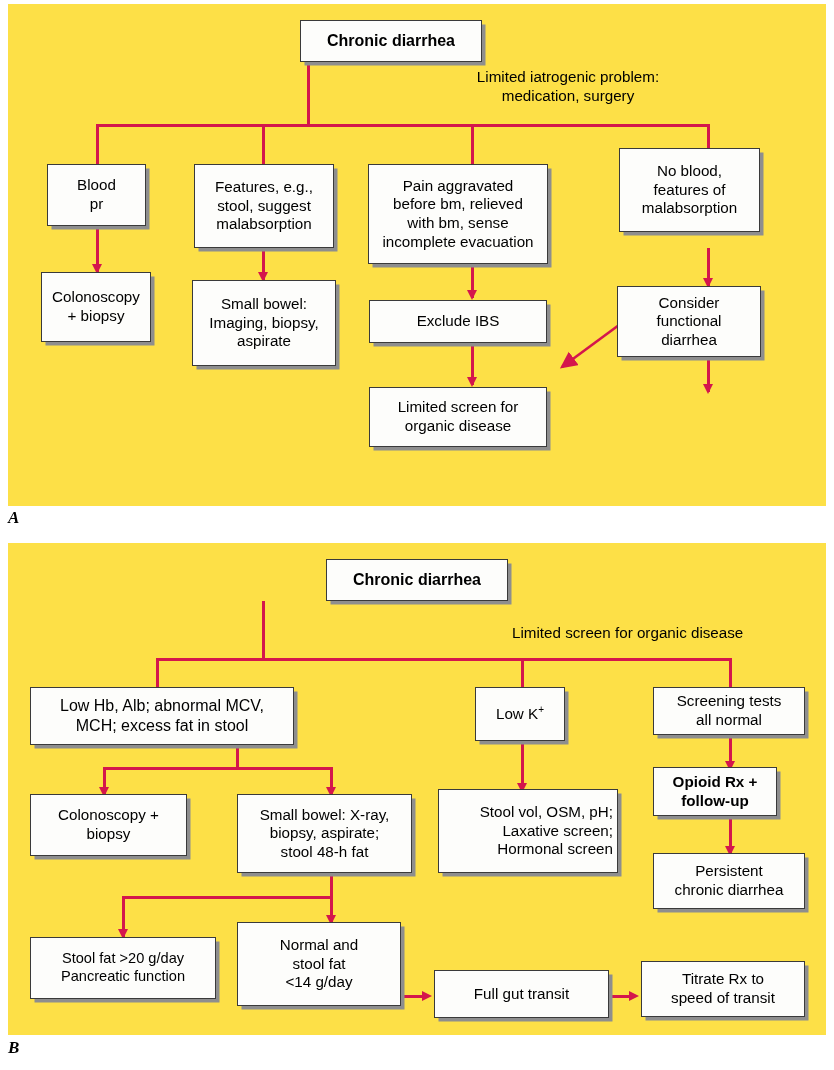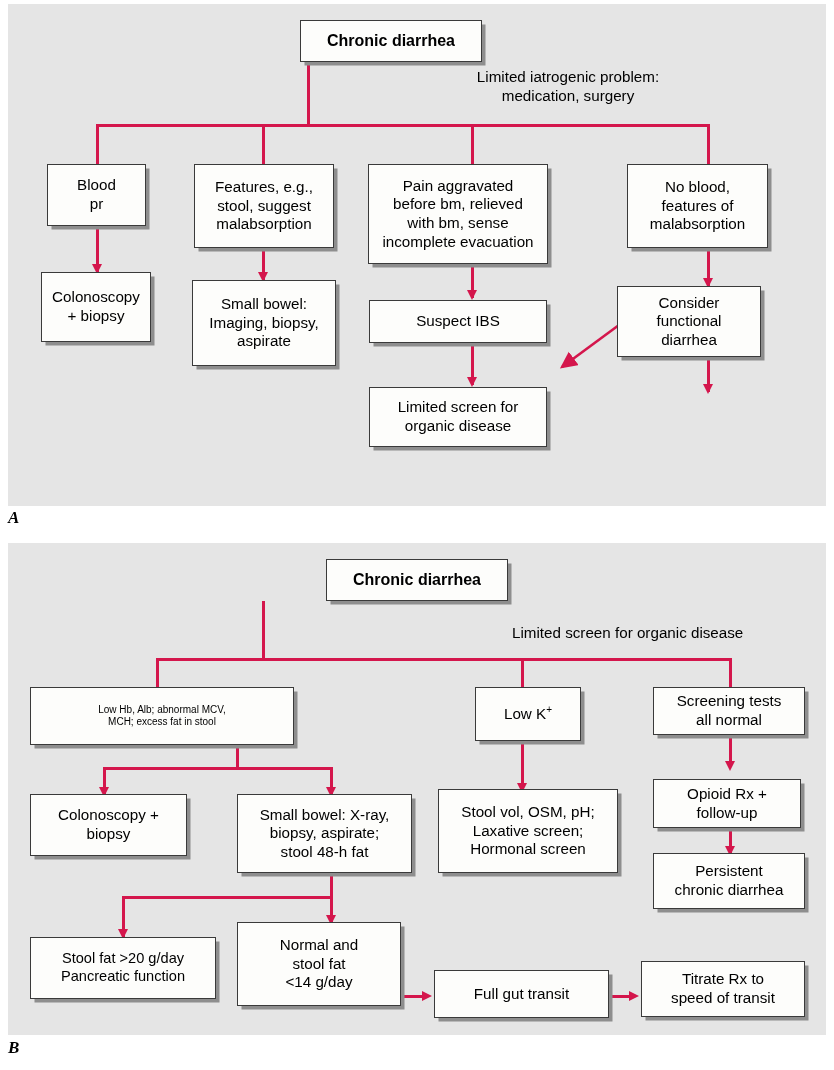--- a/index.html
+++ b/index.html
@@ -10,21 +10,21 @@
   }
   body {
     width: 834px;
     height: 1070px;
     position: relative;
     font-family: "Liberation Sans", sans-serif;
     overflow: hidden;
   }
   .panel {
     position: absolute;
-    background: #e5e5e5;
+    background: #fde047;
     box-sizing: border-box;
   }
   #panel-a { left: 8px; top: 4px; width: 818px; height: 502px; }
   #panel-b { left: 8px; top: 543px; width: 818px; height: 492px; }
 
   .panel-label {
     position: absolute;
     font-family: "Liberation Serif", serif;
     font-weight: bold;
     font-style: italic;
@@ -146,34 +146,34 @@
   </div>
 
   <div class="box" style="left:186px; top:160px; width:140px; height:84px;">
     <span>Features, e.g.,<br>stool, suggest<br>malabsorption</span>
   </div>
 
   <div class="box" style="left:360px; top:160px; width:180px; height:100px;">
     <span>Pain aggravated<br>before bm, relieved<br>with bm, sense<br>incomplete evacuation</span>
   </div>
 
-  <div class="box" style="left:611px; top:160px; width:141px; height:84px;margin-left:8px;">
+  <div class="box" style="left:611px; top:144px; width:141px; height:84px;">
     <span>No blood,<br>features of<br>malabsorption</span>
   </div>
 
   <div class="box" style="left:33px; top:268px; width:110px; height:70px;">
     <span>Colonoscopy<br>+ biopsy</span>
   </div>
 
   <div class="box" style="left:184px; top:276px; width:144px; height:86px;">
     <span>Small bowel:<br>Imaging, biopsy,<br>aspirate</span>
   </div>
 
   <div class="box" style="left:361px; top:296px; width:178px; height:43px;">
-    <span>Suspect IBS</span>
+    <span>Exclude IBS</span>
   </div>
 
   <div class="box" style="left:361px; top:383px; width:178px; height:60px;">
     <span>Limited screen for<br>organic disease</span>
   </div>
 
   <div class="box" style="left:609px; top:282px; width:144px; height:71px;">
     <span>Consider<br>functional<br>diarrhea</span>
   </div>
 
@@ -219,45 +219,45 @@
   <div class="arrow-right" style="left:621px; top:447.8px;"></div>
 
   <div class="box title" style="left:318px; top:16px; width:182px; height:42px;">
     <span>Chronic diarrhea</span>
   </div>
 
   <div class="caption" style="left:504px; top:80px; width:320px; text-align:left;">
     <span>Limited screen for organic disease</span>
   </div>
 
-  <div class="box" style="left:22px; top:144px; width:264px; height:58px; font-size:10px;">
+  <div class="box" style="left:22px; top:144px; width:264px; height:58px; font-size:16px;">
     <span>Low Hb, Alb; abnormal MCV,<br>MCH; excess fat in stool</span>
   </div>
 
-  <div class="box" style="left:467px; top:144px; width:106px; height:54px;">
+  <div class="box" style="left:467px; top:144px; width:90px; height:54px;">
     <span>Low K<sup style="font-size:10px;">+</sup></span>
   </div>
 
   <div class="box" style="left:645px; top:144px; width:152px; height:48px;">
     <span>Screening tests<br>all normal</span>
   </div>
 
   <div class="box" style="left:22px; top:251px; width:157px; height:62px;">
     <span>Colonoscopy +<br>biopsy</span>
   </div>
 
   <div class="box" style="left:229px; top:251px; width:175px; height:79px;">
     <span>Small bowel: X-ray,<br>biopsy, aspirate;<br>stool 48-h fat</span>
   </div>
 
-  <div class="box" style="left:430px; top:246px; width:180px; height:84px;">
+  <div class="box" style="left:430px; top:246px; width:180px; height:84px;text-align:right;">
     <span>Stool vol, OSM, pH;<br>Laxative screen;<br>Hormonal screen</span>
   </div>
 
-  <div class="box" style="left:645px; top:236px; width:148px; height:49px;">
+  <div class="box" style="left:645px; top:224px; width:124px; height:49px;font-weight:bold;">
     <span>Opioid Rx +<br>follow-up</span>
   </div>
 
   <div class="box" style="left:645px; top:310px; width:152px; height:56px;">
     <span>Persistent<br>chronic diarrhea</span>
   </div>
 
   <div class="box" style="left:22px; top:394px; width:186px; height:62px; font-size:14.6px;">
     <span>Stool fat &gt;20 g/day<br>Pancreatic function</span>
   </div>

